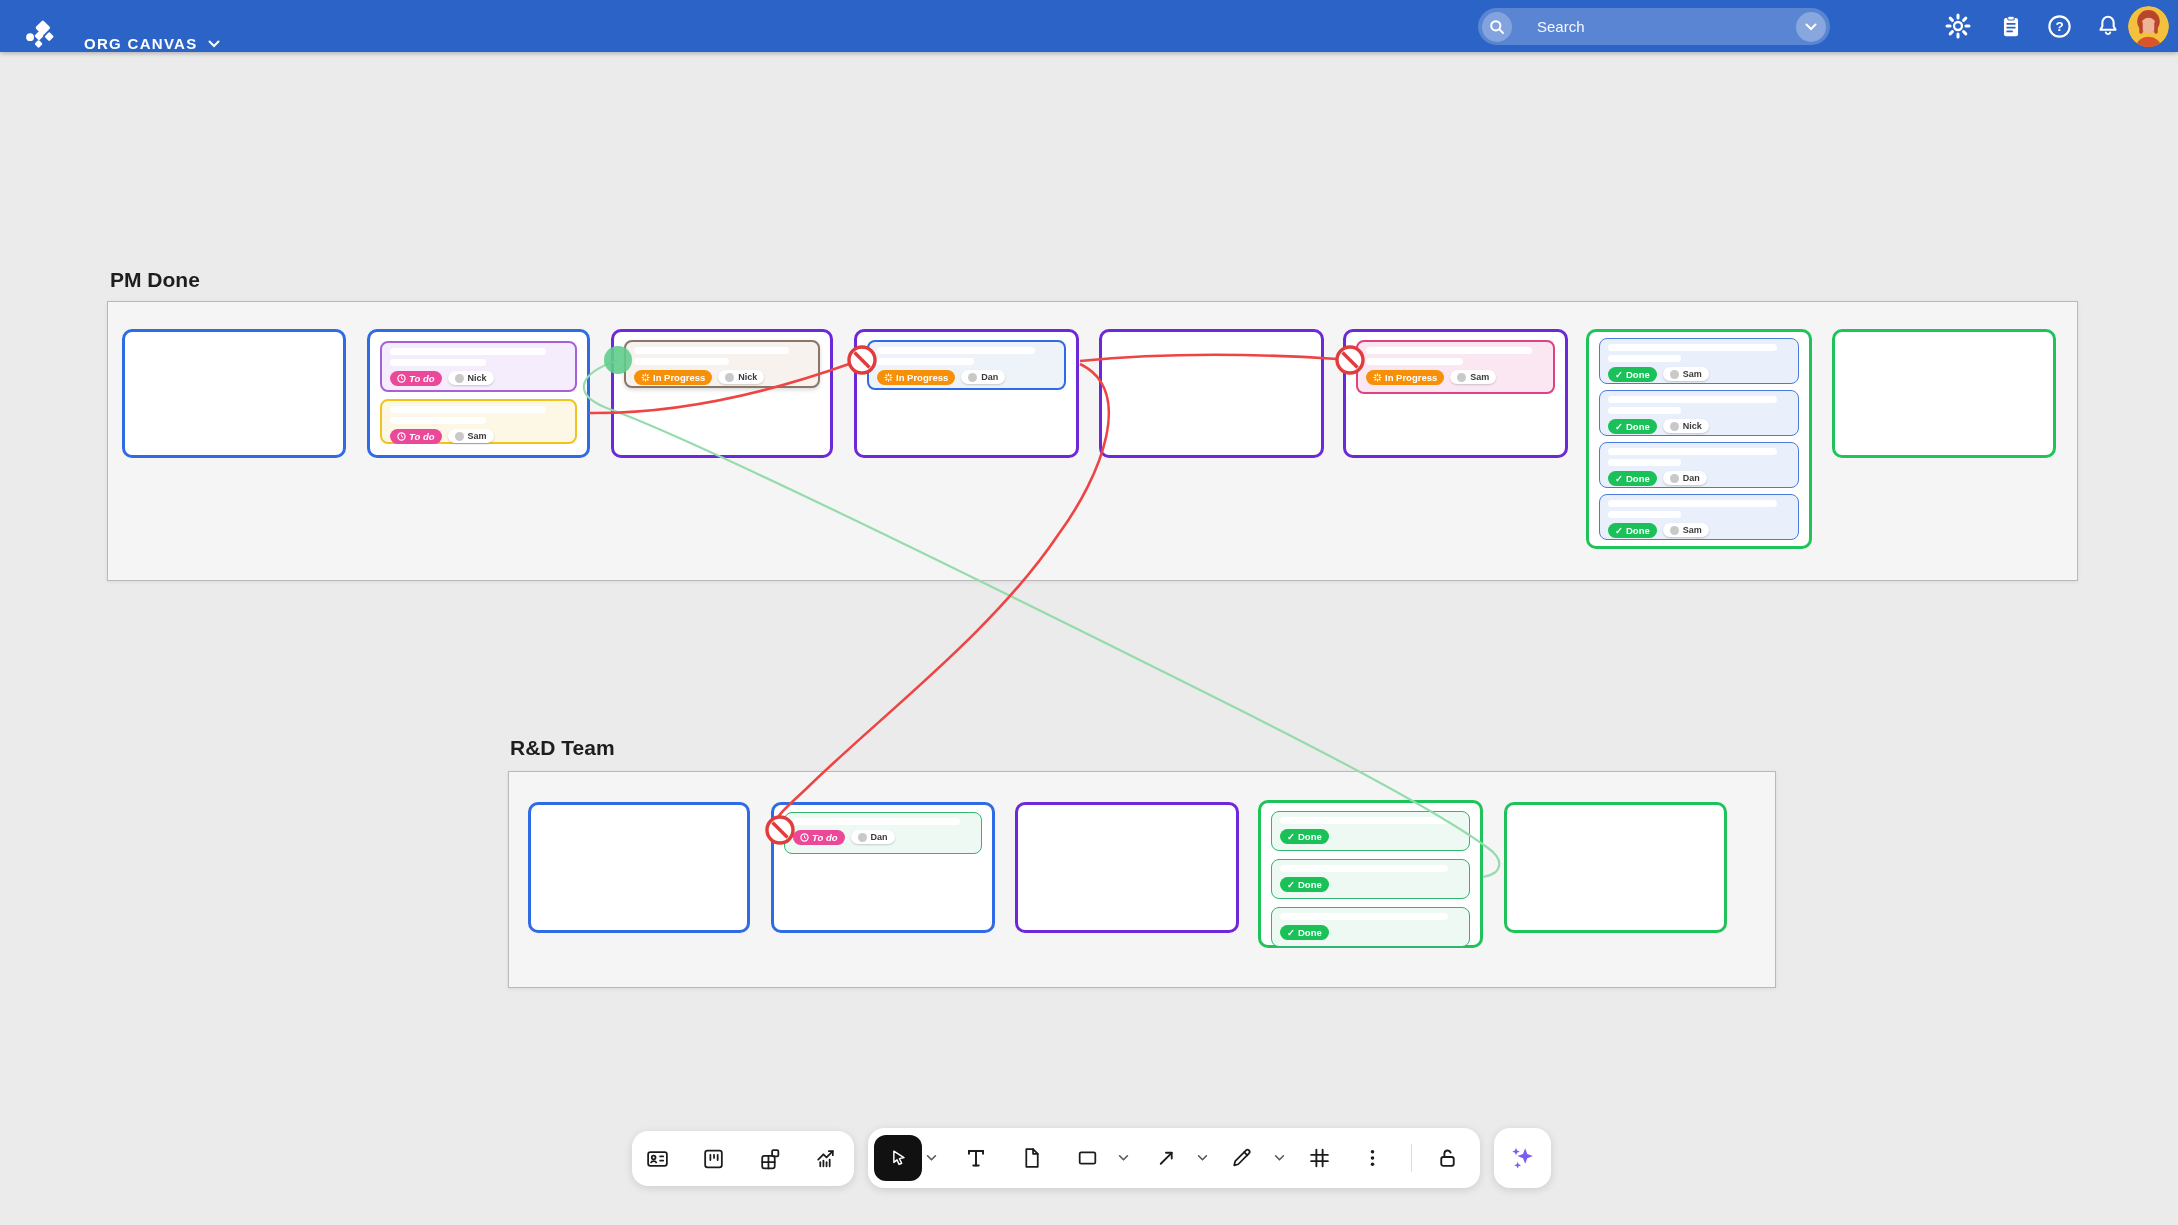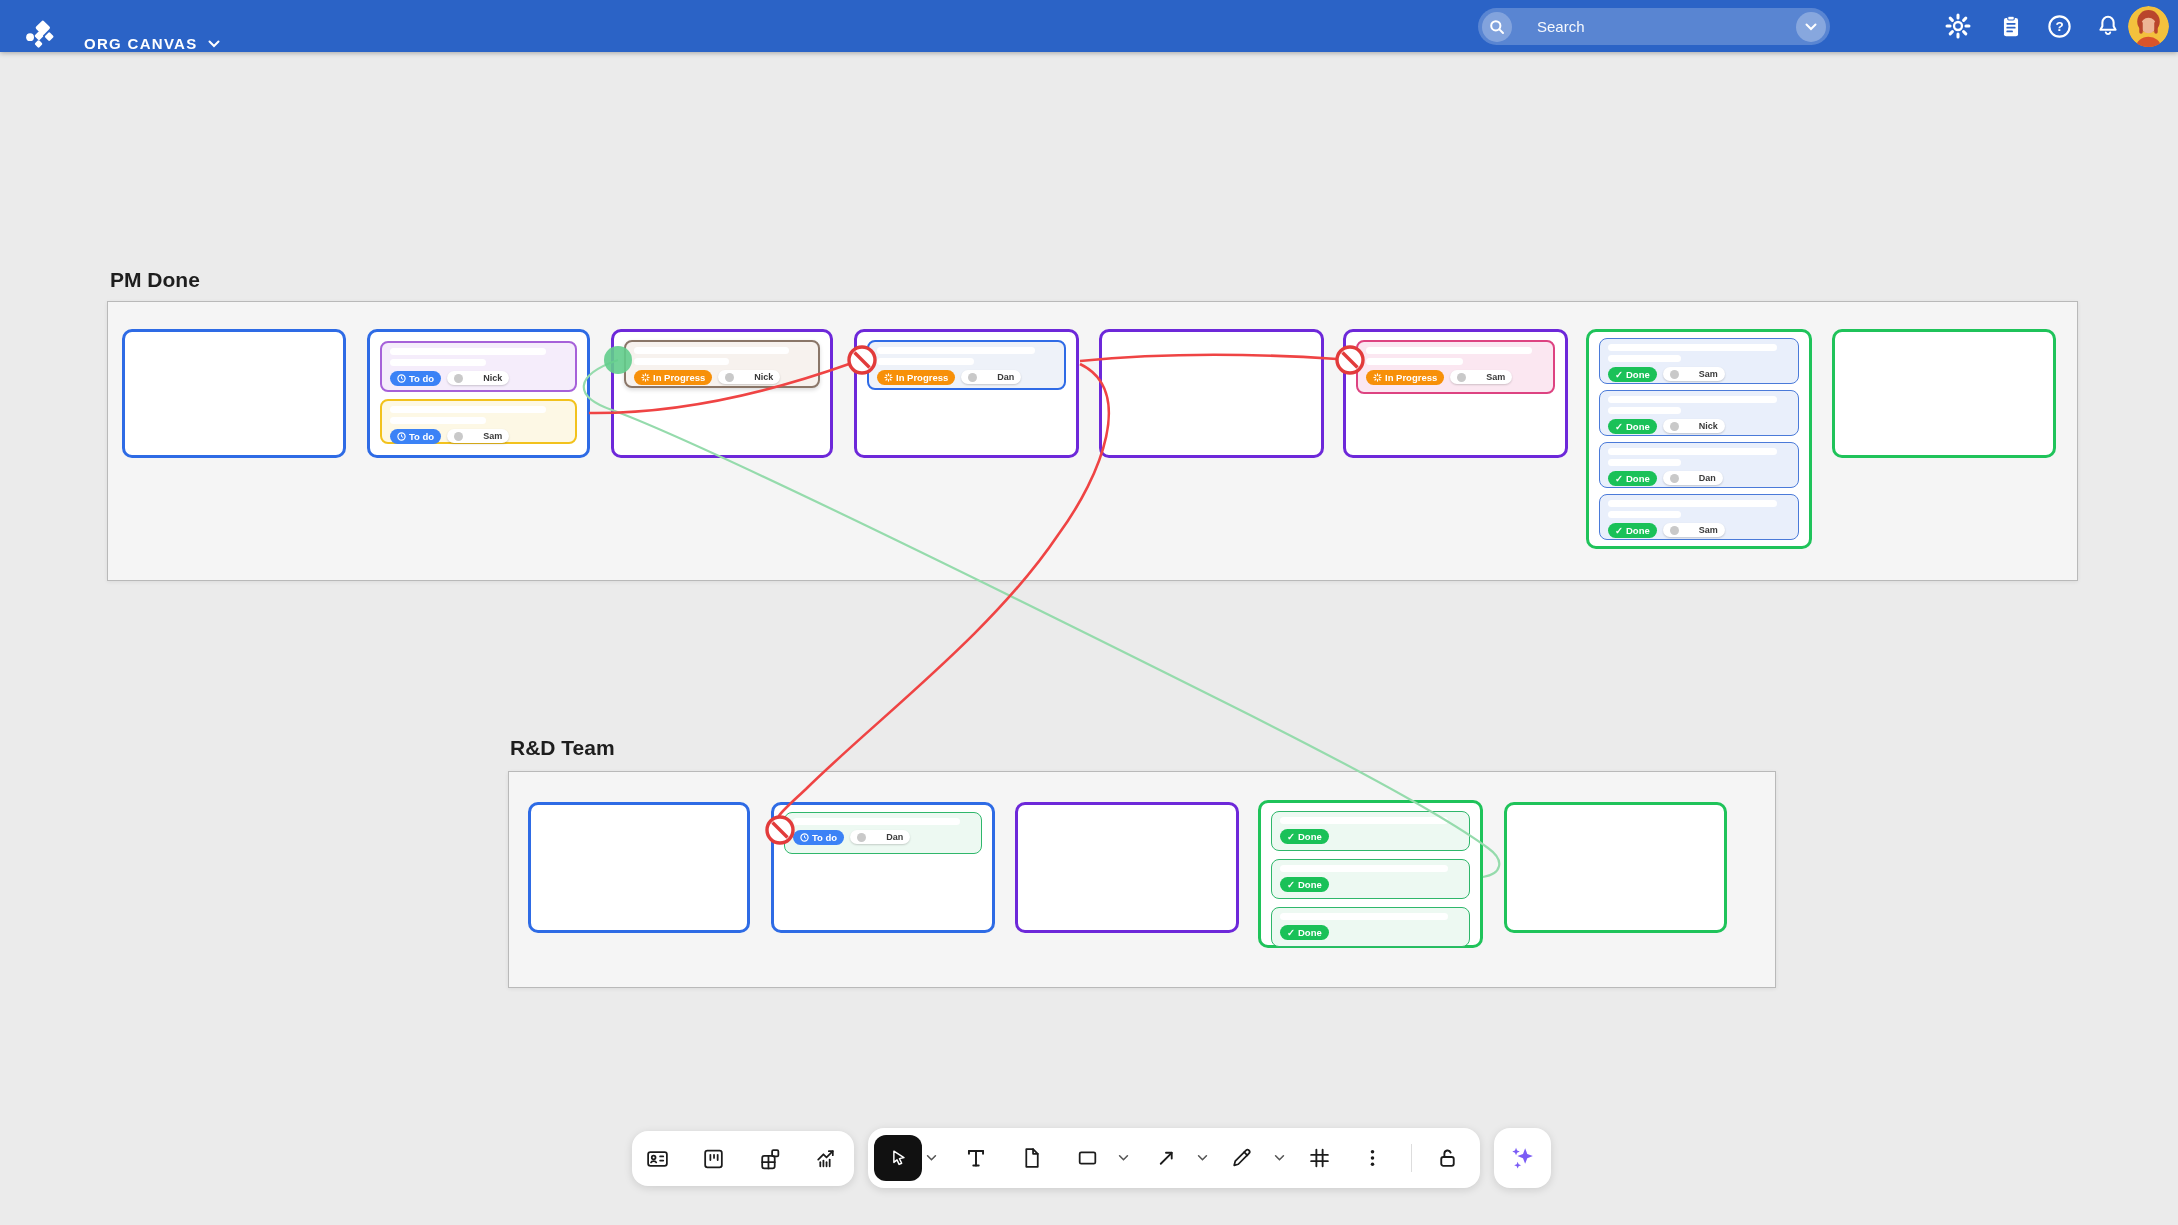--- a/index.html
+++ b/index.html
@@ -32,22 +32,22 @@
   .a-brown{border:2px solid #8a7668;background:#f7f2ee;box-shadow:0 2px 4px rgba(0,0,0,.15);}
   .a-blue{border:2px solid #2f6be6;background:#eef2f9;}
   .a-pink{border:2px solid #dd4381;background:#fbe7f1;}
   .a-lightblue{border:1.5px solid #4a7ad9;background:#e9effb;}
   .a-green{border:1.5px solid #2fb76b;background:#edf9f2;}
 
   .tl{height:7px;border-radius:4px;background:#fff;flex:0 0 auto;}
   .w1{width:88%;} .w2{width:54%;} .w3{width:93%;} .w4{width:40%;}
   .irow{display:flex;align-items:center;gap:6px;margin-top:1px;}
   .badge{display:inline-flex;align-items:center;gap:3px;color:#fff;font-size:9.5px;font-weight:bold;padding:2.5px 7px;border-radius:9px;white-space:nowrap;line-height:1;}
-  .bg-todo{background:#3b82f6;} .bg-prog{background:#f79009;} .bg-done{background:#1ac158;}
-  .chip{display:inline-flex;align-items:center;gap:20px;background:#fff;border-radius:9px;padding:2.5px 7px;font-size:9px;font-weight:bold;color:#3a3a3a;box-shadow:0 1px 2px rgba(0,0,0,.18);line-height:1;}
+  .bg-todo{background:#ec4899;font-style:italic;} .bg-prog{background:#f79009;} .bg-done{background:#1ac158;}
+  .chip{display:inline-flex;align-items:center;gap:4px;background:#fff;border-radius:9px;padding:2.5px 7px;font-size:9px;font-weight:bold;color:#3a3a3a;box-shadow:0 1px 2px rgba(0,0,0,.18);line-height:1;}
   .chip .dot{width:9px;height:9px;border-radius:50%;background:#c9c9c9;}
 
   
   #connectors{position:absolute;left:0;top:0;z-index:30;pointer-events:none;}
 
   
   .tb-group{position:absolute;background:#fff;border-radius:16px;box-shadow:0 2px 8px rgba(0,0,0,.13);z-index:50;}
   .tool{position:absolute;top:50%;transform:translateY(-50%);display:flex;align-items:center;justify-content:center;cursor:pointer;}
   .tool-sel{position:absolute;left:6px;top:7px;width:48px;height:46px;border-radius:12px;background:#111;display:flex;align-items:center;justify-content:center;cursor:pointer;}
   .tdiv{position:absolute;top:16px;width:1px;height:28px;background:#ddd;}

